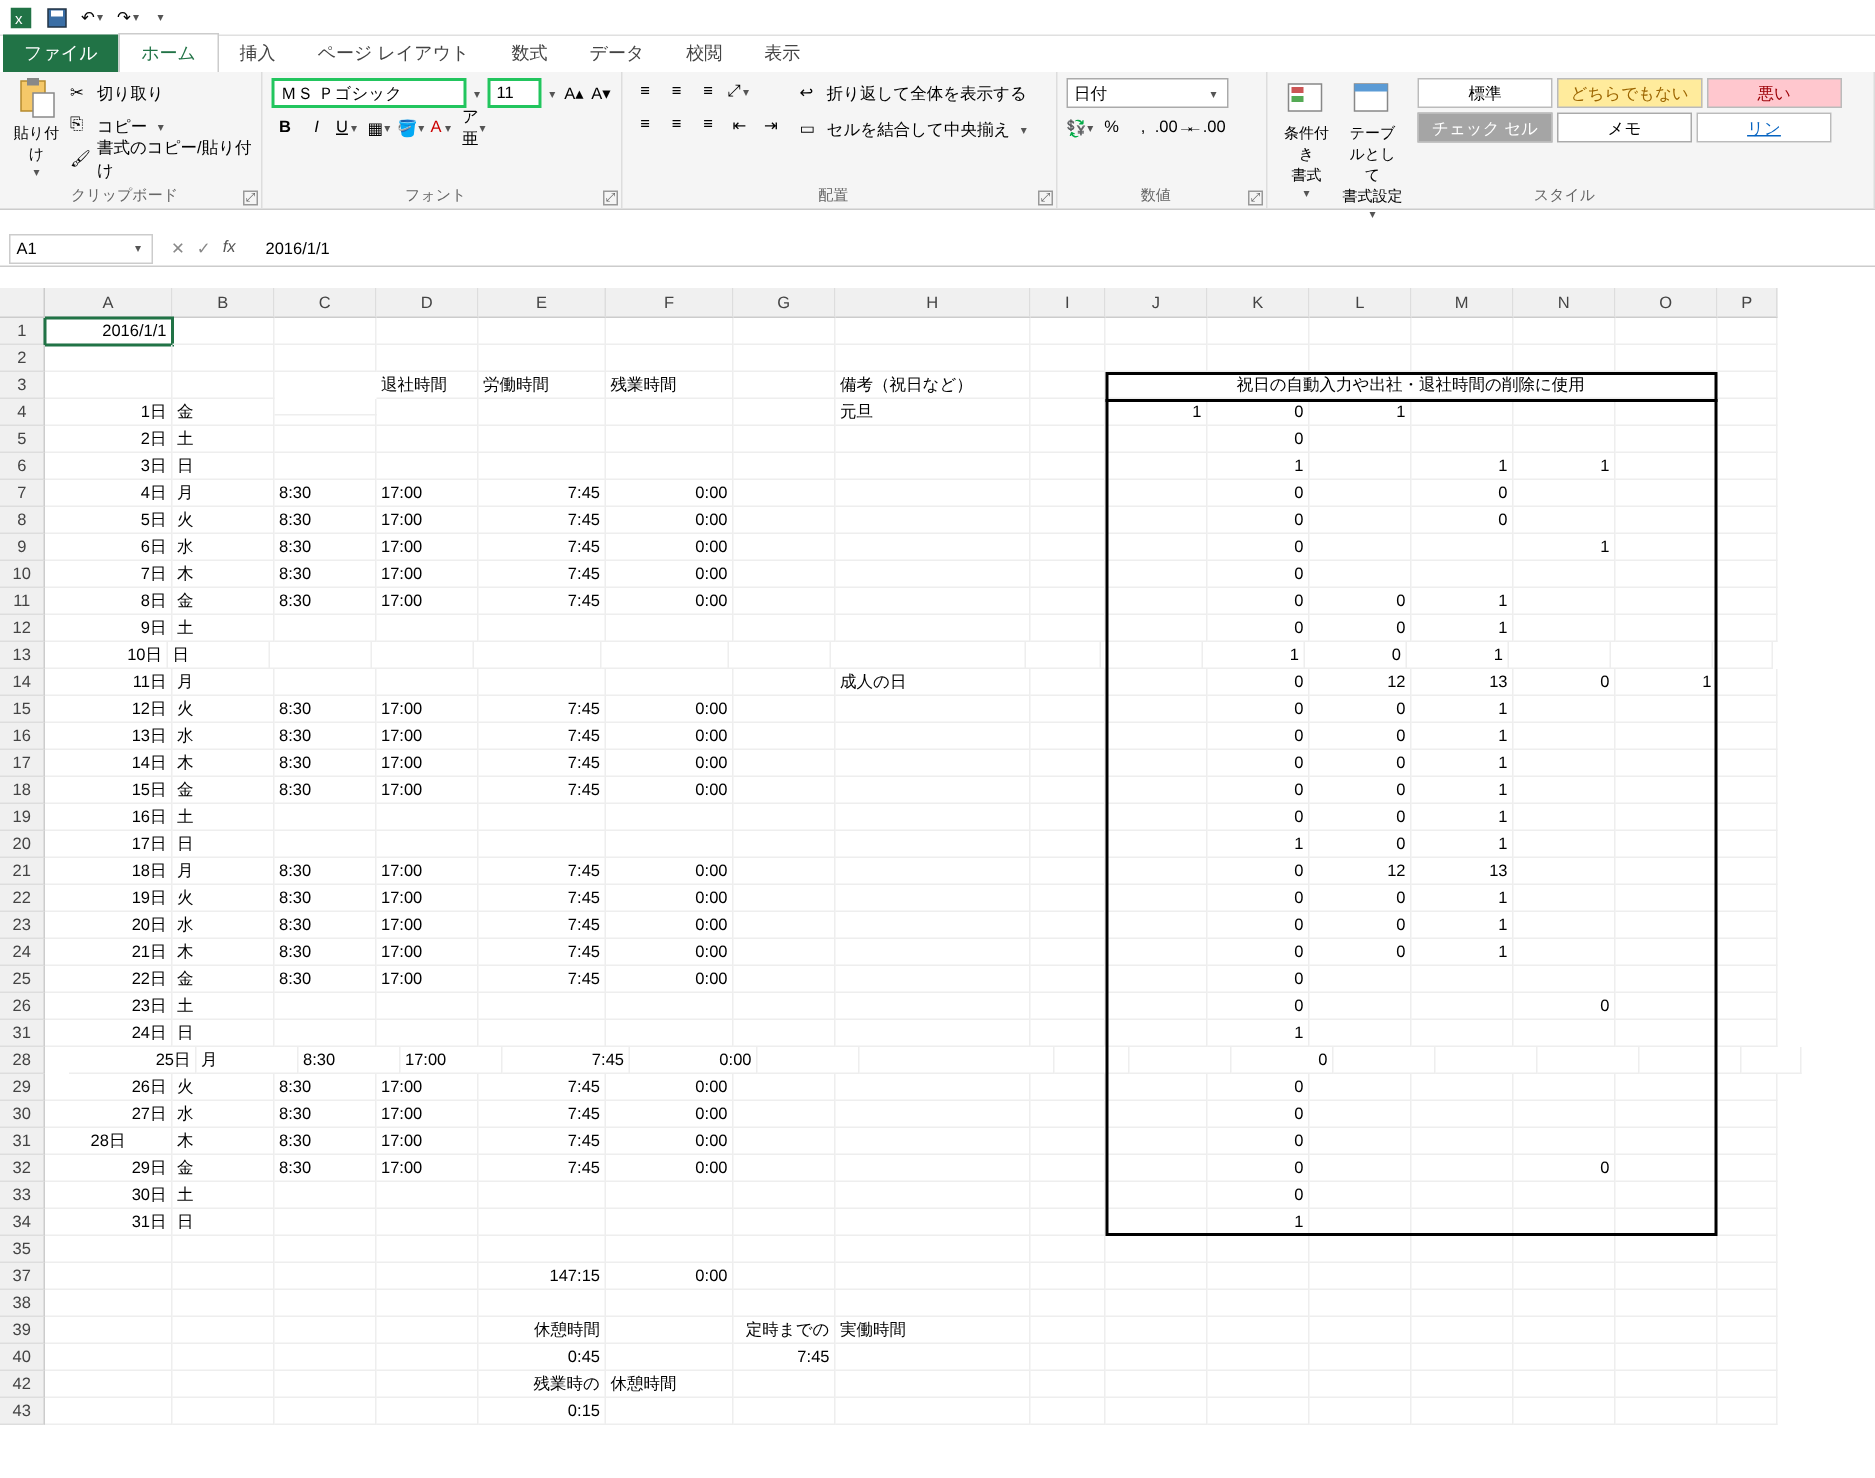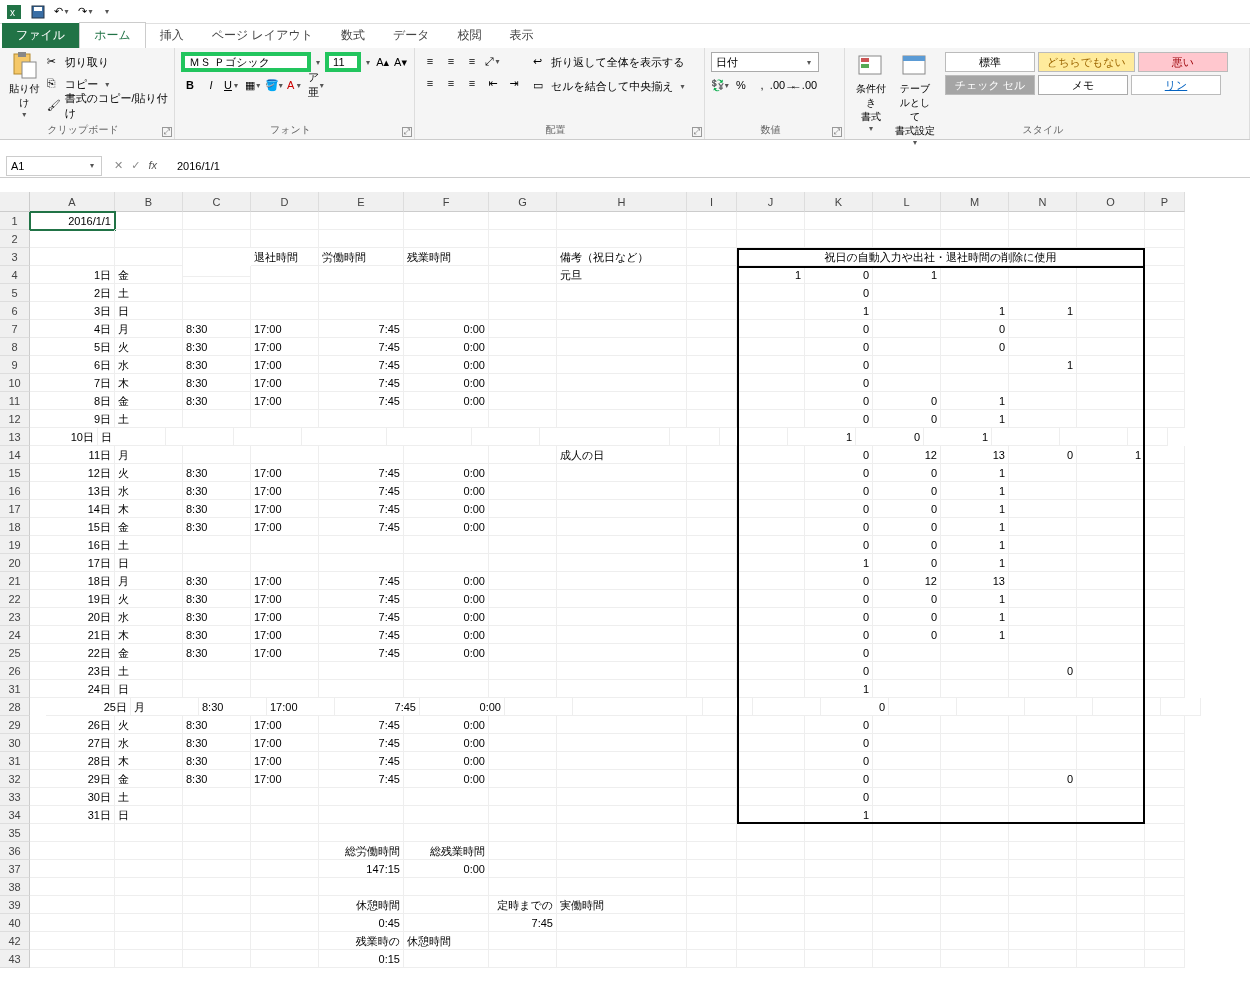--- a/index.html
+++ b/index.html
@@ -22,21 +22,21 @@
 .group { border-right: 1px solid #ddd; padding: 4px 6px 2px 6px; display: flex; flex-direction: column; position: relative; }
 .group-label { position: absolute; bottom: 2px; left: 0; right: 8px; text-align: center; font-size: 10px; color: #666; }
 .group-dlg { position: absolute; bottom: 2px; right: 2px; width: 10px; height: 10px; border: 1px solid #999; font-size: 8px; text-align: center; line-height: 8px; color: #666; }
 .group-body { flex: 1; display: flex; gap: 4px; }
 
 .big-btn { display: flex; flex-direction: column; align-items: center; width: 40px; font-size: 10px; text-align: center; }
 .big-btn .ic { width: 28px; height: 28px; margin-bottom: 2px; }
 .small-row { display: flex; align-items: center; gap: 4px; height: 20px; font-size: 11px; }
 .small-row .ic { width: 14px; height: 14px; }
 
-.font-box, .size-box { border: 4px solid #22c55e; background: #fff; height: 20px; font-size: 11px; padding: 0 4px; }
+.font-box, .size-box { border: 2px solid #22c55e; background: #fff; height: 20px; font-size: 11px; padding: 0 4px; }
 .font-box { width: 130px; }
 .size-box { width: 36px; }
 .dd { width: 10px; text-align: center; color: #555; font-size: 8px; }
 .btnrow { display: flex; gap: 3px; align-items: center; }
 .rbtn { width: 18px; height: 18px; display: inline-flex; align-items: center; justify-content: center; border: 1px solid transparent; }
 
 .num-combo { border:1px solid #aaa; background:#fff; width:108px; height:20px; font-size:11px; padding:0 4px; display:flex; align-items:center; justify-content:space-between;}
 
 .style-cell { border:1px solid #bbb; padding:2px 8px; font-size:11px; min-width:90px; text-align:center; height:20px; display:flex; align-items:center; justify-content:center;}
 .style-normal { background:#fff; }
@@ -522,21 +522,21 @@
         <div class="cell r" style="width: 68px;"></div>
         <div class="cell r" style="width: 68px;">0</div>
         <div class="cell r" style="width: 68px;">0</div>
         <div class="cell r" style="width: 68px;">1</div>
         <div class="cell r" style="width: 68px;"></div>
         <div class="cell r" style="width: 68px;"></div>
         <div class="cell r" style="width: 40px;"></div>
       </div>
       <div class="row">
         <div class="rowhdr">13</div>
-        <div class="cell r" style="width: 68px;">10日</div>
+        <div class="cell r" style="width: 82px;">10日</div>
         <div class="cell l" style="width: 68px;">日</div>
         <div class="cell l" style="width: 68px;"></div>
         <div class="cell l" style="width: 68px;"></div>
         <div class="cell r" style="width: 85px;"></div>
         <div class="cell r" style="width: 85px;"></div>
         <div class="cell r" style="width: 68px;"></div>
         <div class="cell l" style="width: 130px;"></div>
         <div class="cell r" style="width: 50px;"></div>
         <div class="cell r" style="width: 68px;"></div>
         <div class="cell r" style="width: 68px;">1</div>
@@ -864,21 +864,21 @@
         <div class="cell r" style="width: 68px;"></div>
         <div class="cell r" style="width: 68px;">0</div>
         <div class="cell r" style="width: 68px;"></div>
         <div class="cell r" style="width: 68px;"></div>
         <div class="cell r" style="width: 68px;"></div>
         <div class="cell r" style="width: 68px;"></div>
         <div class="cell r" style="width: 40px;"></div>
       </div>
       <div class="row">
         <div class="rowhdr">31</div>
-        <div class="cell r" style="width: 85px;">28日</div>
+        <div class="cell r" style="width: 85px; text-align: center;">28日</div>
         <div class="cell l" style="width: 68px;">木</div>
         <div class="cell l" style="width: 68px;">8:30</div>
         <div class="cell l" style="width: 68px;">17:00</div>
         <div class="cell r" style="width: 85px;">7:45</div>
         <div class="cell r" style="width: 85px;">0:00</div>
         <div class="cell r" style="width: 68px;"></div>
         <div class="cell l" style="width: 130px;"></div>
         <div class="cell r" style="width: 50px;"></div>
         <div class="cell r" style="width: 68px;"></div>
         <div class="cell r" style="width: 68px;">0</div>
@@ -946,39 +946,20 @@
         <div class="cell r" style="width: 40px;"></div>
       </div>
       <div class="row">
         <div class="rowhdr">35</div>
         <div class="cell r" style="width: 85px;"></div>
         <div class="cell l" style="width: 68px;"></div>
         <div class="cell l" style="width: 68px;"></div>
         <div class="cell l" style="width: 68px;"></div>
         <div class="cell r" style="width: 85px;"></div>
         <div class="cell r" style="width: 85px;"></div>
-        <div class="cell r" style="width: 68px;"></div>
-        <div class="cell l" style="width: 130px;"></div>
-        <div class="cell r" style="width: 50px;"></div>
-        <div class="cell r" style="width: 68px;"></div>
-        <div class="cell r" style="width: 68px;"></div>
-        <div class="cell r" style="width: 68px;"></div>
-        <div class="cell r" style="width: 68px;"></div>
-        <div class="cell r" style="width: 68px;"></div>
-        <div class="cell r" style="width: 68px;"></div>
-        <div class="cell r" style="width: 40px;"></div>
-      </div>
-      <div class="row">
-        <div class="rowhdr">36</div>
-        <div class="cell r" style="width: 85px;"></div>
-        <div class="cell l" style="width: 68px;"></div>
-        <div class="cell l" style="width: 68px;"></div>
-        <div class="cell l" style="width: 68px;"></div>
-        <div class="cell r" style="width: 85px;">総労働時間</div>
-        <div class="cell r" style="width: 85px;">総残業時間</div>
         <div class="cell r" style="width: 68px;"></div>
         <div class="cell l" style="width: 130px;"></div>
         <div class="cell r" style="width: 50px;"></div>
         <div class="cell r" style="width: 68px;"></div>
         <div class="cell r" style="width: 68px;"></div>
         <div class="cell r" style="width: 68px;"></div>
         <div class="cell r" style="width: 68px;"></div>
         <div class="cell r" style="width: 68px;"></div>
         <div class="cell r" style="width: 68px;"></div>
         <div class="cell r" style="width: 40px;"></div>

